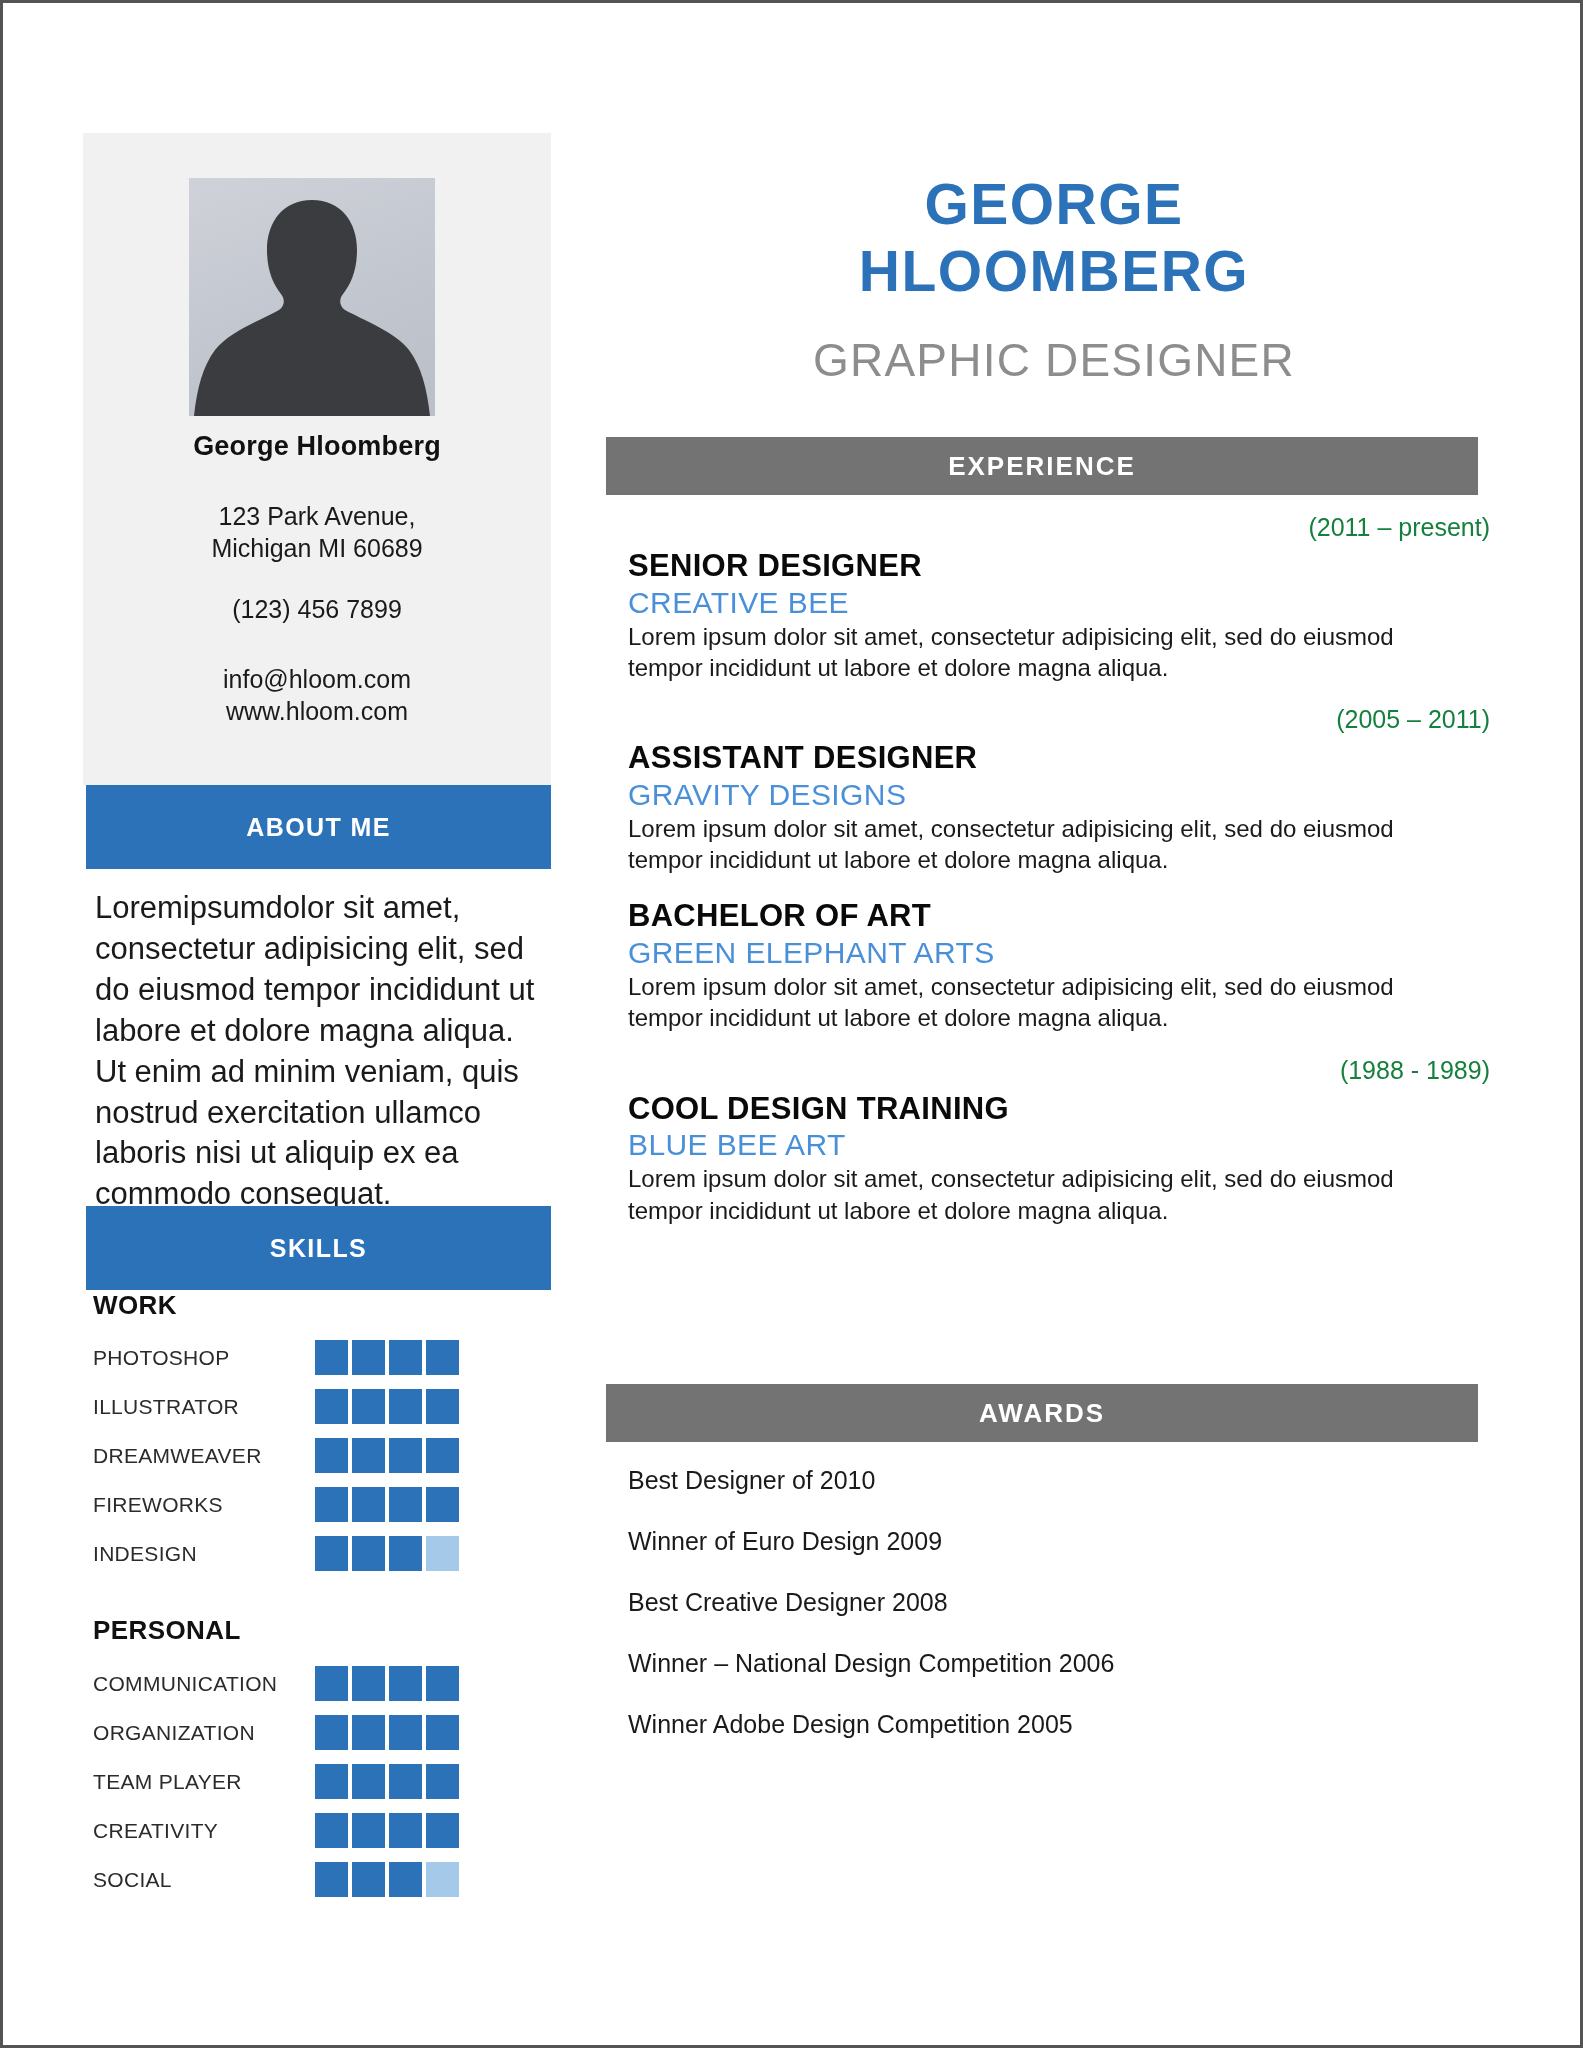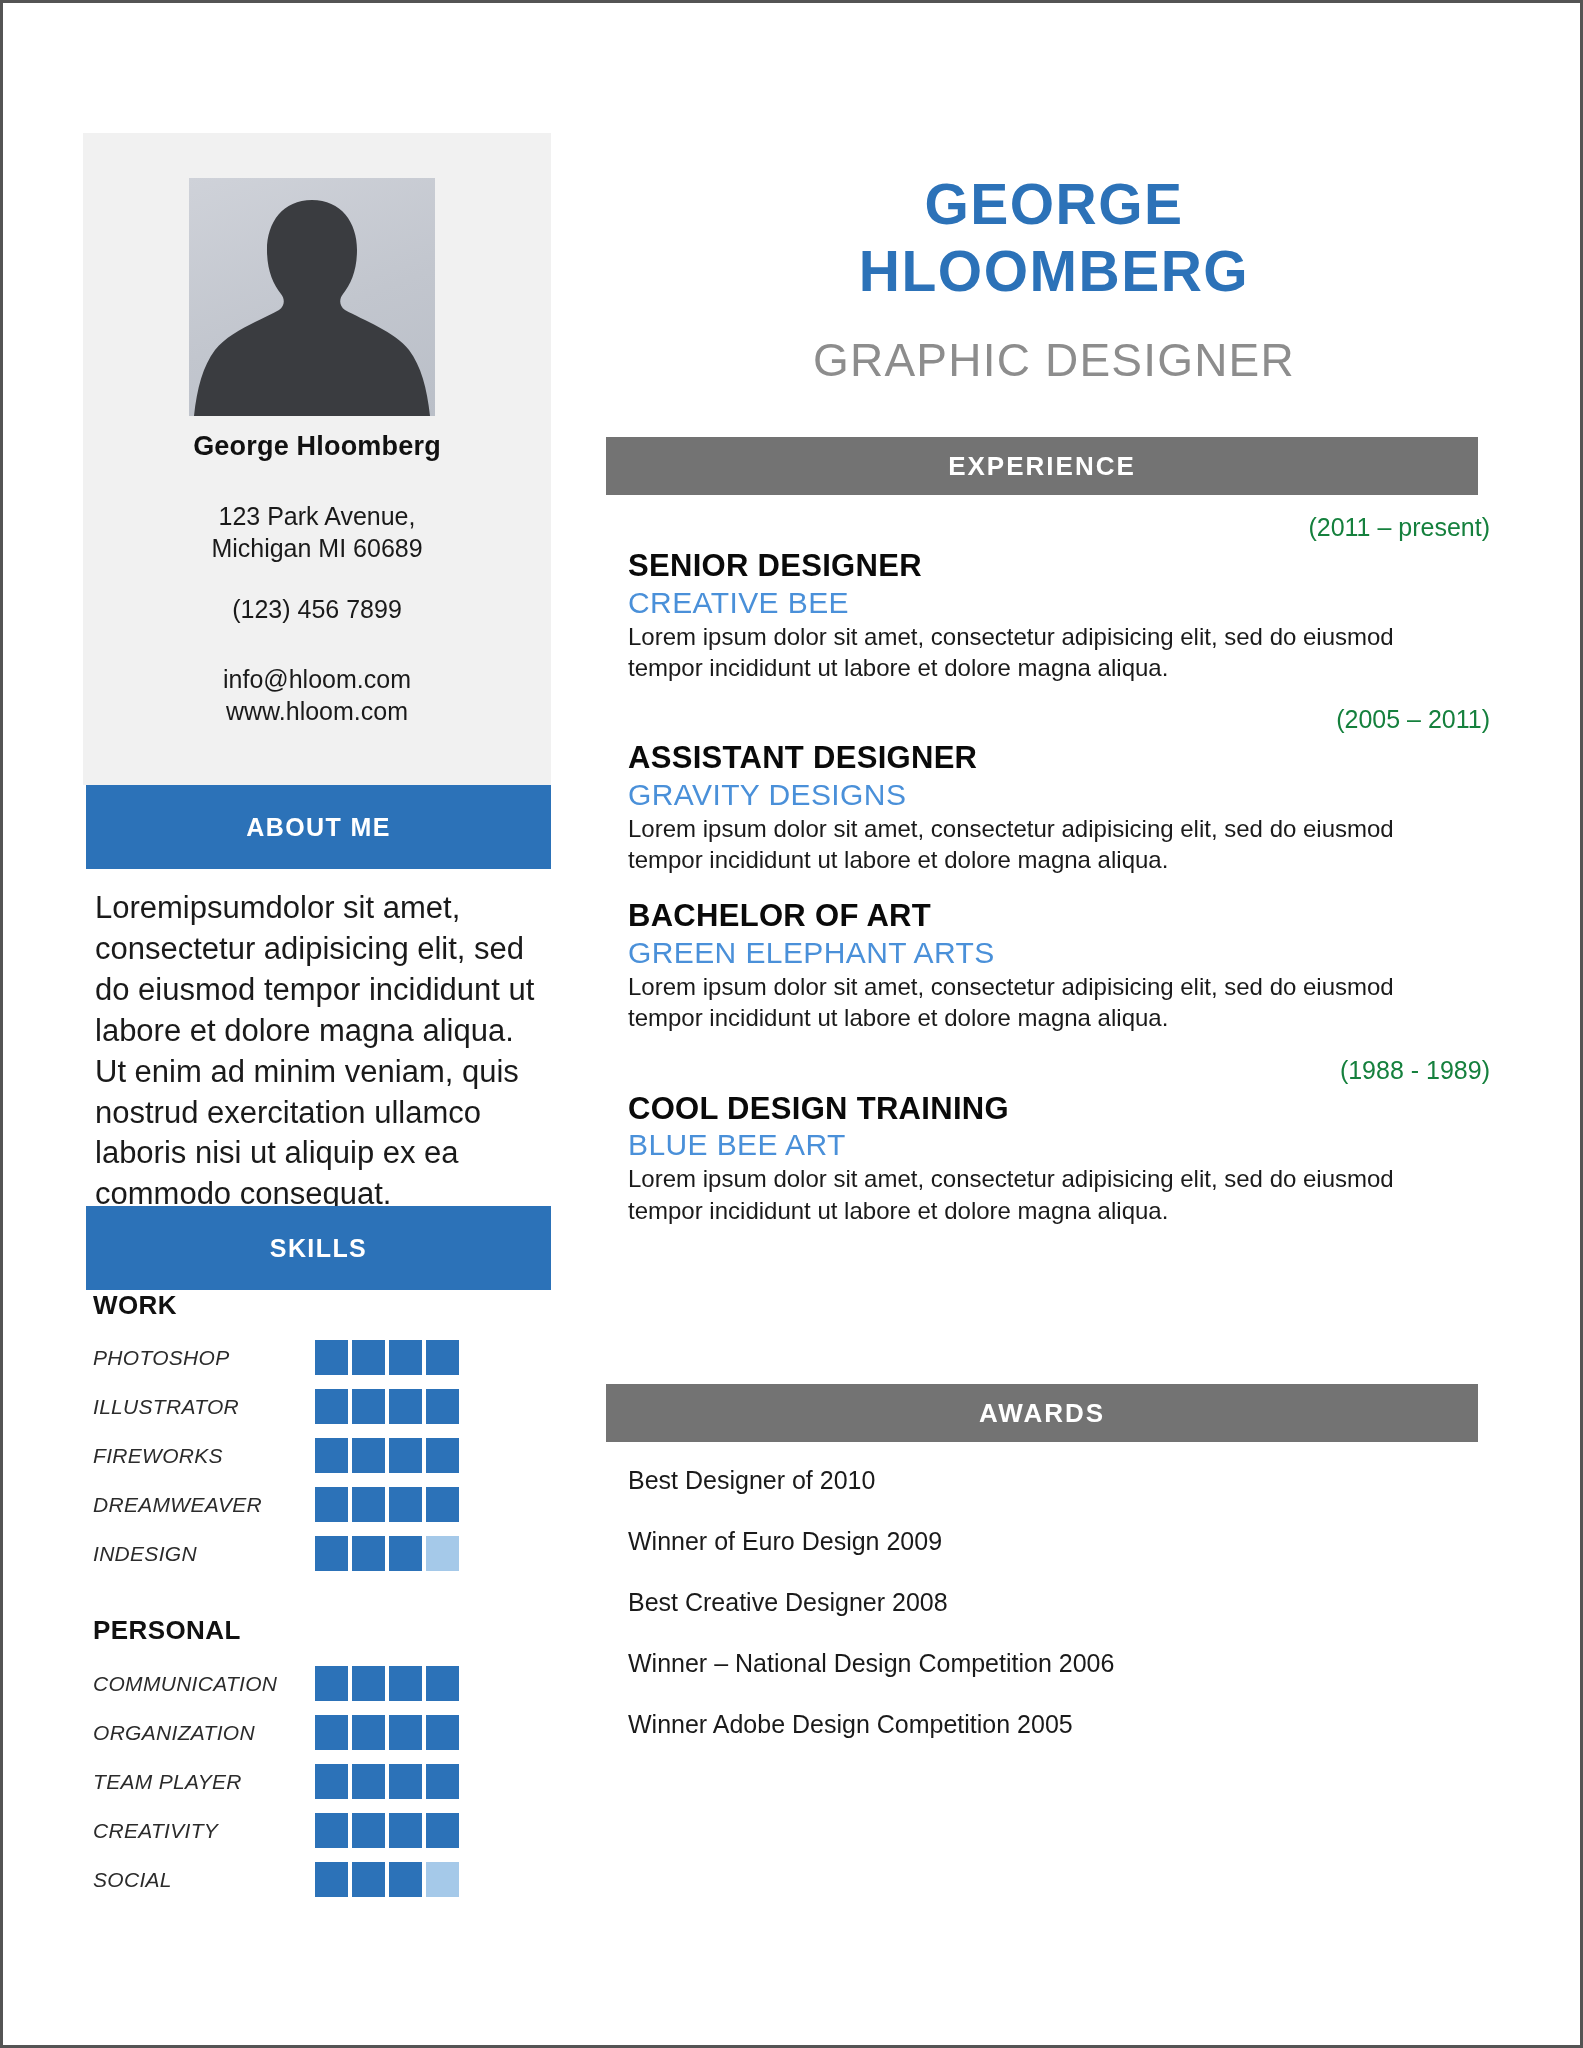--- a/index.html
+++ b/index.html
@@ -128,21 +128,20 @@
     display: flex;
     align-items: center;
   }
   .skill-label {
     position: absolute;
     left: 10px;
     font-size: 21px;
     color: #2b2b2b;
     letter-spacing: 0.3px;
     white-space: nowrap;
-    font-style: italic;
   }
   .skill-boxes {
     position: absolute;
     left: 232px;
     display: flex;
     gap: 4px;
   }
   .skill-box {
     width: 33px;
     height: 35px;
@@ -305,30 +304,30 @@
         <div class="skill-row">
           <div class="skill-label">ILLUSTRATOR</div>
           <div class="skill-boxes">
             <div class="skill-box"></div>
             <div class="skill-box"></div>
             <div class="skill-box"></div>
             <div class="skill-box"></div>
           </div>
         </div>
         <div class="skill-row">
+          <div class="skill-label">DREAMWEAVER</div>
+          <div class="skill-boxes">
+            <div class="skill-box"></div>
+            <div class="skill-box"></div>
+            <div class="skill-box"></div>
+            <div class="skill-box"></div>
+          </div>
+        </div>
+        <div class="skill-row">
           <div class="skill-label">FIREWORKS</div>
-          <div class="skill-boxes">
-            <div class="skill-box"></div>
-            <div class="skill-box"></div>
-            <div class="skill-box"></div>
-            <div class="skill-box"></div>
-          </div>
-        </div>
-        <div class="skill-row">
-          <div class="skill-label">DREAMWEAVER</div>
           <div class="skill-boxes">
             <div class="skill-box"></div>
             <div class="skill-box"></div>
             <div class="skill-box"></div>
             <div class="skill-box"></div>
           </div>
         </div>
         <div class="skill-row">
           <div class="skill-label">INDESIGN</div>
           <div class="skill-boxes">

